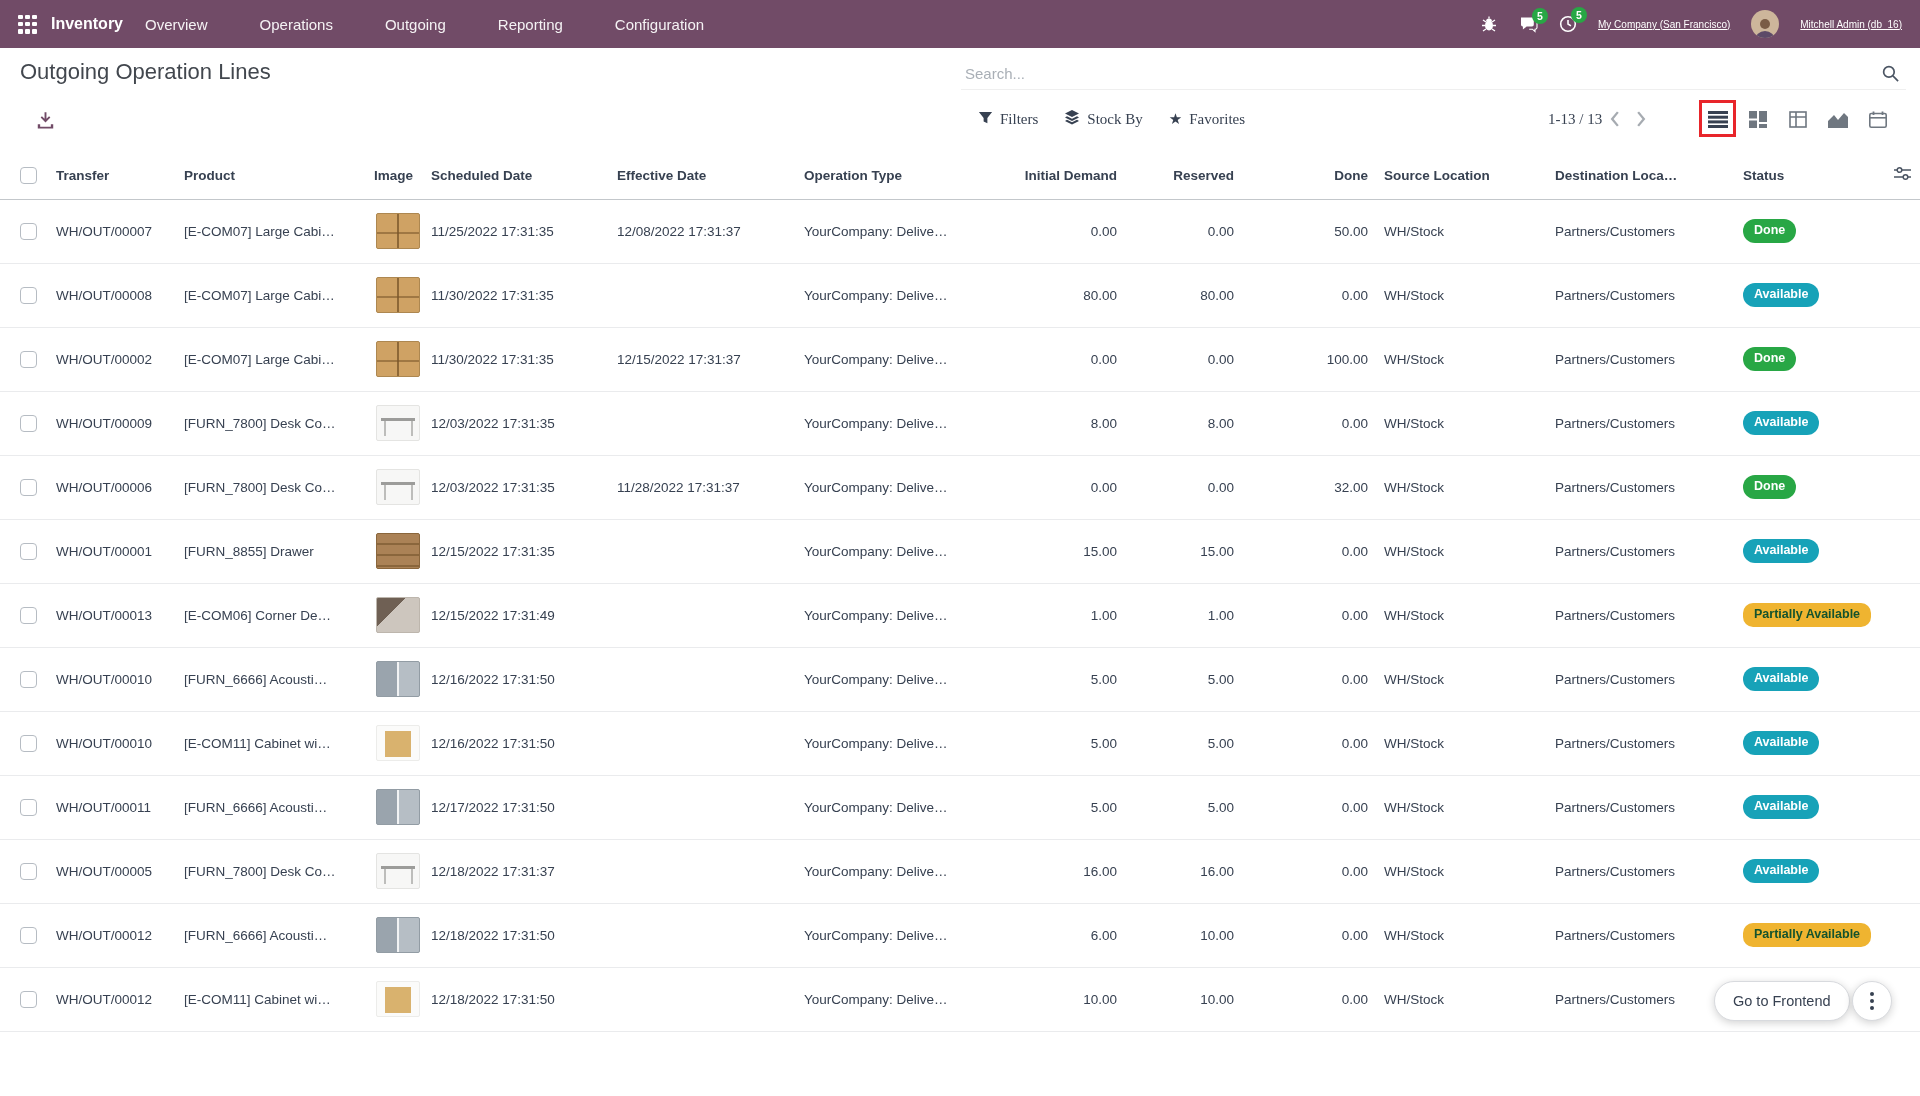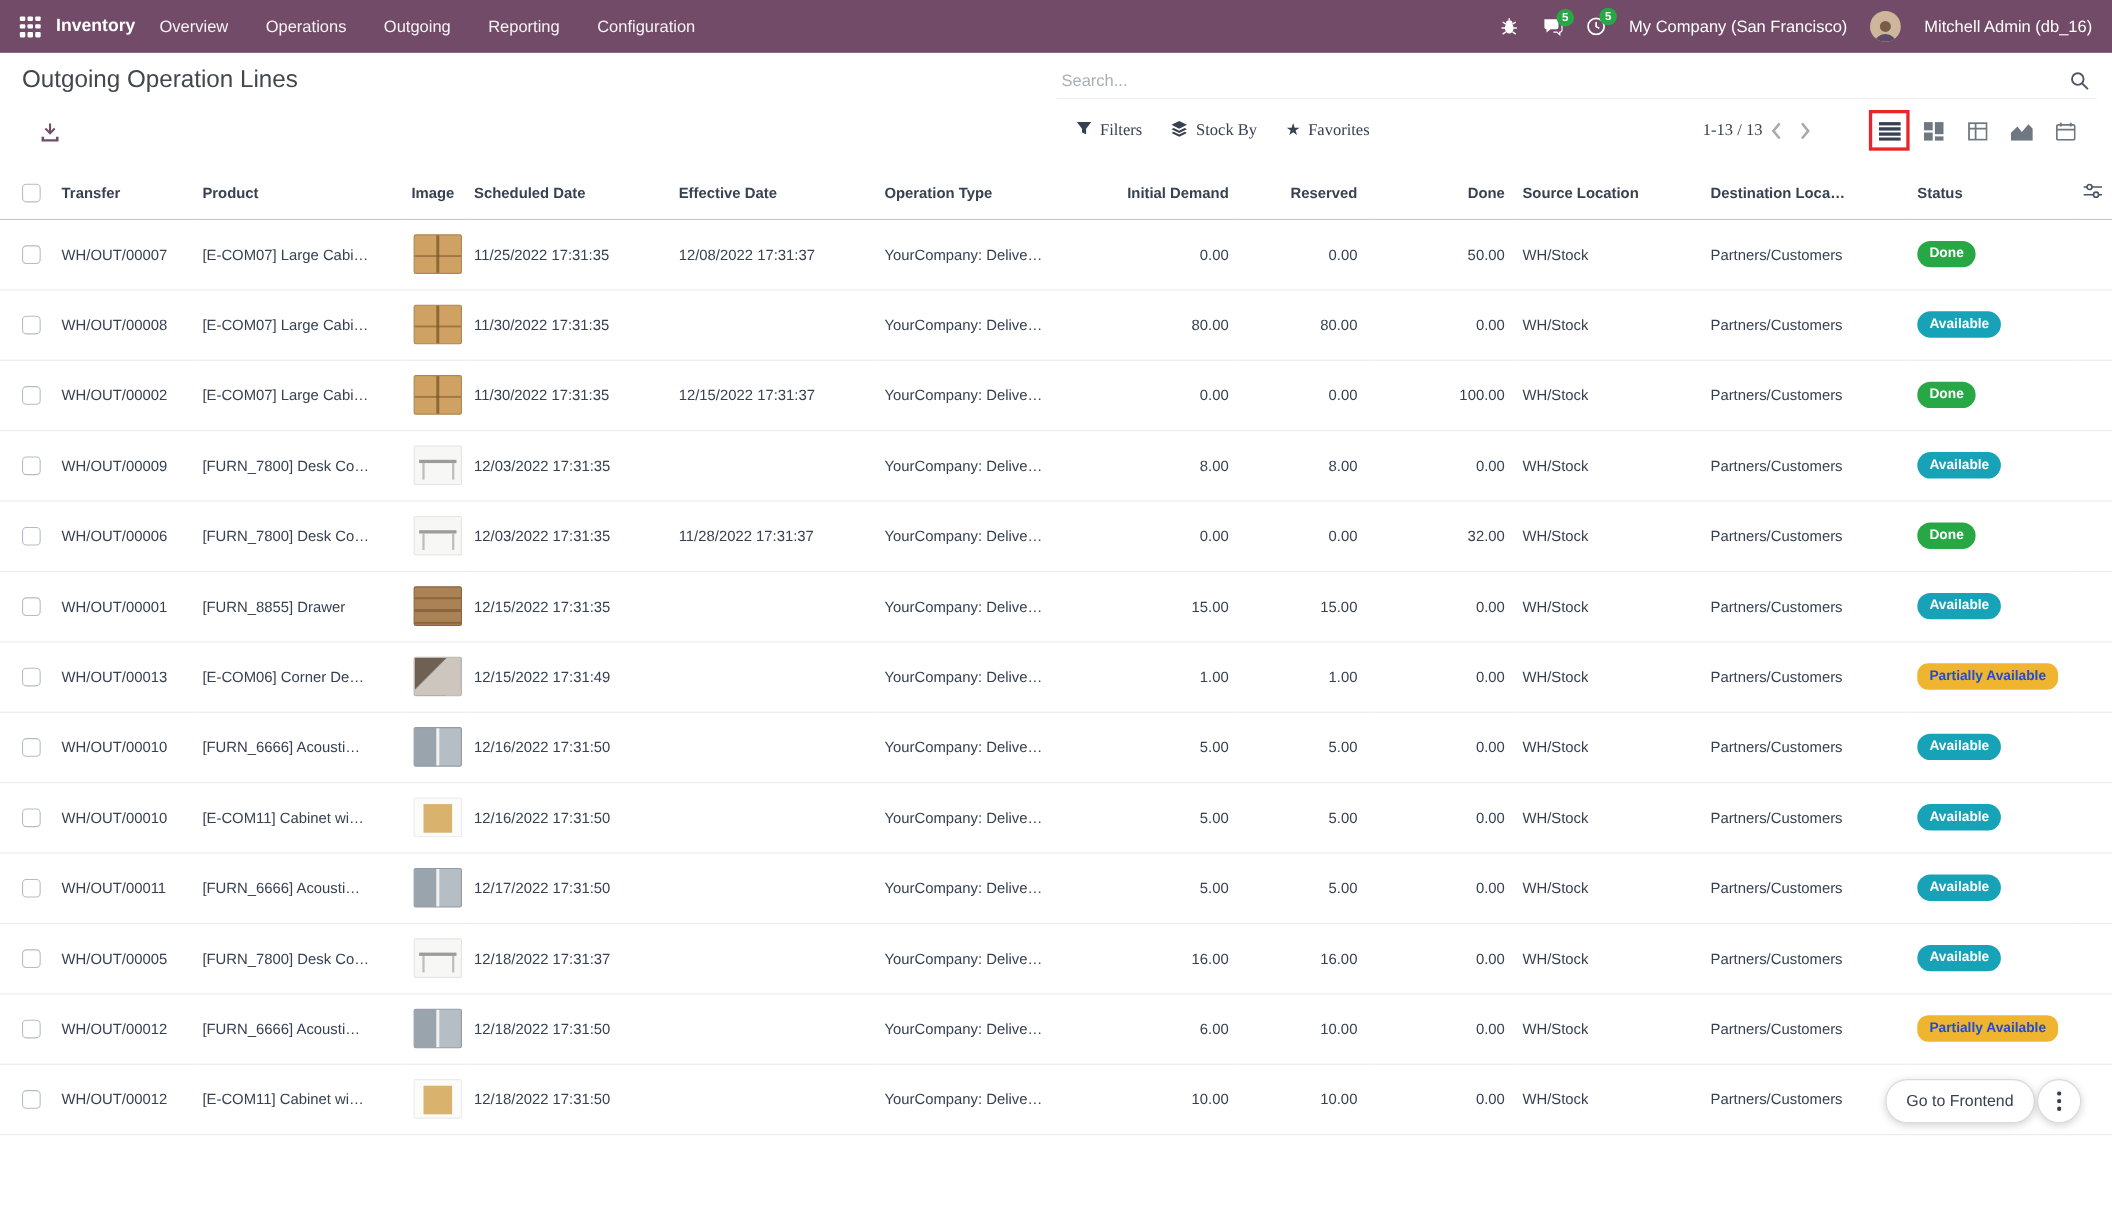--- a/index.html
+++ b/index.html
@@ -8,28 +8,28 @@
   .page { position:relative; width:1920px; height:1096px; overflow:hidden;
     background:#fff; color:#374151; }
 
   
   .topnav { position:absolute; top:0; left:0; width:100%; height:48px;
     background:var(--brand,#714B67); display:flex; align-items:center; padding:0 18px; }
   .apps-btn { width:19px; height:19px; display:grid; grid-template-columns:repeat(3,1fr);
     gap:2.4px; margin-right:14px; cursor:pointer; }
   .apps-btn span { background:#fff; border-radius:1px; }
   .app-name { color:#fff; font-weight:700; font-size:16px; margin-right:22px; cursor:pointer; }
-  .nav-menus { display:flex; gap:34px; }
+  .nav-menus { display:flex; gap:52px; }
   .nav-menus .nav-menu-item { color:rgba(255,255,255,.93); font-size:15px; cursor:pointer; }
   .nav-right { margin-left:auto; display:flex; align-items:center; gap:21px; }
   .nav-icon { position:relative; display:flex; align-items:center; cursor:pointer; }
   .nav-badge { position:absolute; top:-8px; right:-10px; background:#28a745; color:#fff;
     font-size:10.5px; font-weight:700; min-width:16px; height:16px; border-radius:8px;
     display:flex; align-items:center; justify-content:center; padding:0 4px; }
-  .nav-text { color:#fff; font-size:15px; cursor:pointer; white-space:nowrap; }
+  .nav-text { color:#fff; font-size:10px; cursor:pointer; white-space:nowrap;text-decoration:underline; }
   .avatar { width:28px; height:28px; border-radius:50%; background:#cdb69b; overflow:hidden;
     display:flex; align-items:flex-end; justify-content:center; cursor:pointer; }
 
   
   .control-panel { position:absolute; top:48px; left:0; width:100%; height:48px; }
   .page-title { position:absolute; left:20px; top:11px; font-size:22px; font-weight:500; color:#42474e; }
   .search-bar { position:absolute; left:961px; right:14px; top:9px; height:33px;
     border-bottom:1px solid #efefef; }
   .search-input { width:100%; height:100%; border:none; outline:none; font-size:15px;
     color:#374151; padding:0 36px 0 4px; background:transparent; }
@@ -66,21 +66,21 @@
   th.num, td.num { text-align:right; padding-right:10px; }
   .cell-check { padding-left:20px; cursor:default; }
   .checkbox { width:17px; height:17px; border:1.5px solid #b6bcc3; border-radius:4px;
     display:inline-block; background:#fff; cursor:pointer; vertical-align:middle; }
   .cell-gear { text-align:center; cursor:pointer; }
 
   .badge { display:inline-block; padding:4px 11px; border-radius:12px; font-size:12.5px;
     font-weight:700; line-height:1.25; }
   .badge-done { background:var(--done,#28a745); color:#fff; }
   .badge-available { background:var(--available,#17a2b8); color:#fff; }
-  .badge-partial { background:var(--partial,#efb430); color:#1d4ed8;border-radius:10px; }
+  .badge-partial { background:var(--partial,#efb430); color:#14532d;border-radius:10px; }
 
   
   .thumb { width:44px; height:36px; display:block; margin-left:2px; border-radius:2px; }
   .thumb-large-cabinet { background:#cfa264; border:1px solid #ad8750;
     background-image:
       linear-gradient(to right, transparent 47%, rgba(120,84,40,.75) 47%, rgba(120,84,40,.75) 53%, transparent 53%),
       linear-gradient(to bottom, transparent 52%, rgba(120,84,40,.55) 52%, rgba(120,84,40,.55) 58%, transparent 58%); }
   .thumb-desk { background:#f7f7f6; border:1px solid #e4e4e2;
     background-image:
       linear-gradient(#9c9c9a,#9c9c9a), linear-gradient(#bdbdbb,#bdbdbb), linear-gradient(#bdbdbb,#bdbdbb);

